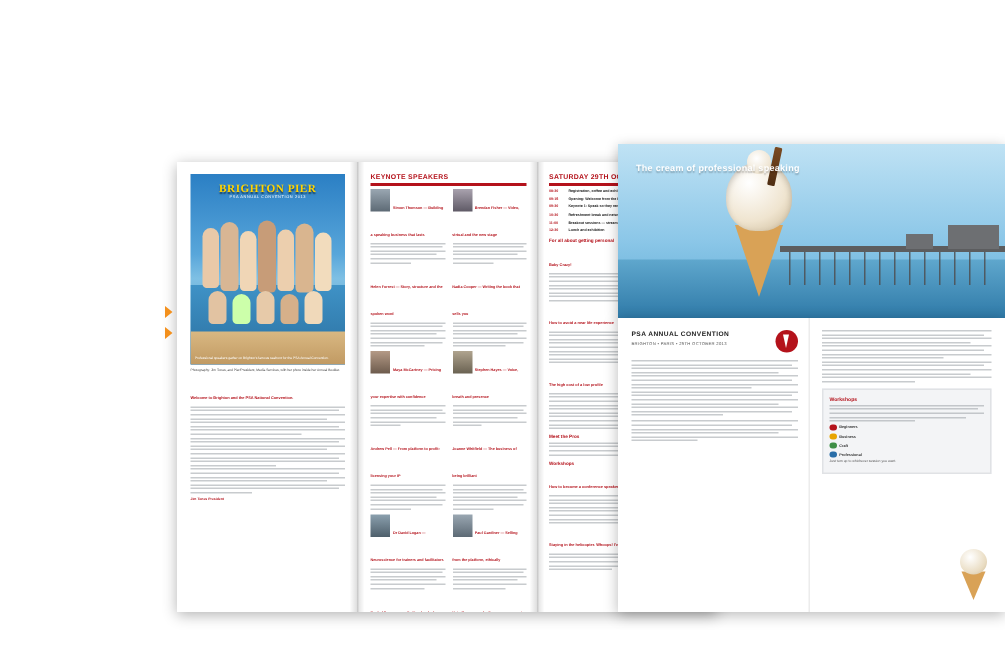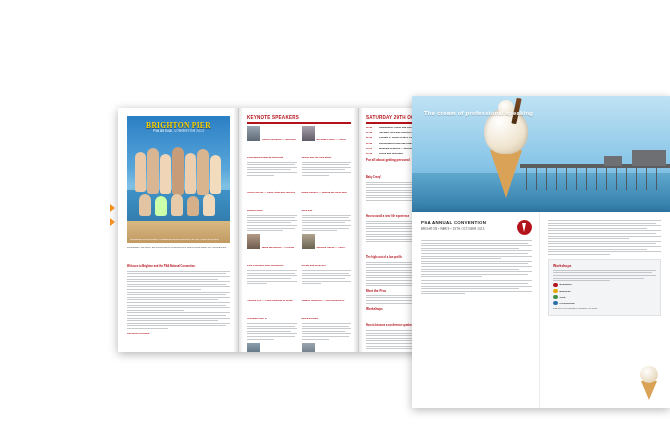--- a/index.html
+++ b/index.html
@@ -45,21 +45,21 @@
     line-height:1.25;
     margin-bottom:1px;
   }
 
   
   #spread {
     position:absolute;
     left:118px;
     top:108px;
     width:360px;
-    height:244px;
+    height:300px;
     background:#ffffff;
     box-shadow:0 2px 9px rgba(0,0,0,.30);
     text-decoration:underline;
   }
   #spread-inner {
     position:absolute;
     inset:0;
     display:flex;
   }
   .page {

